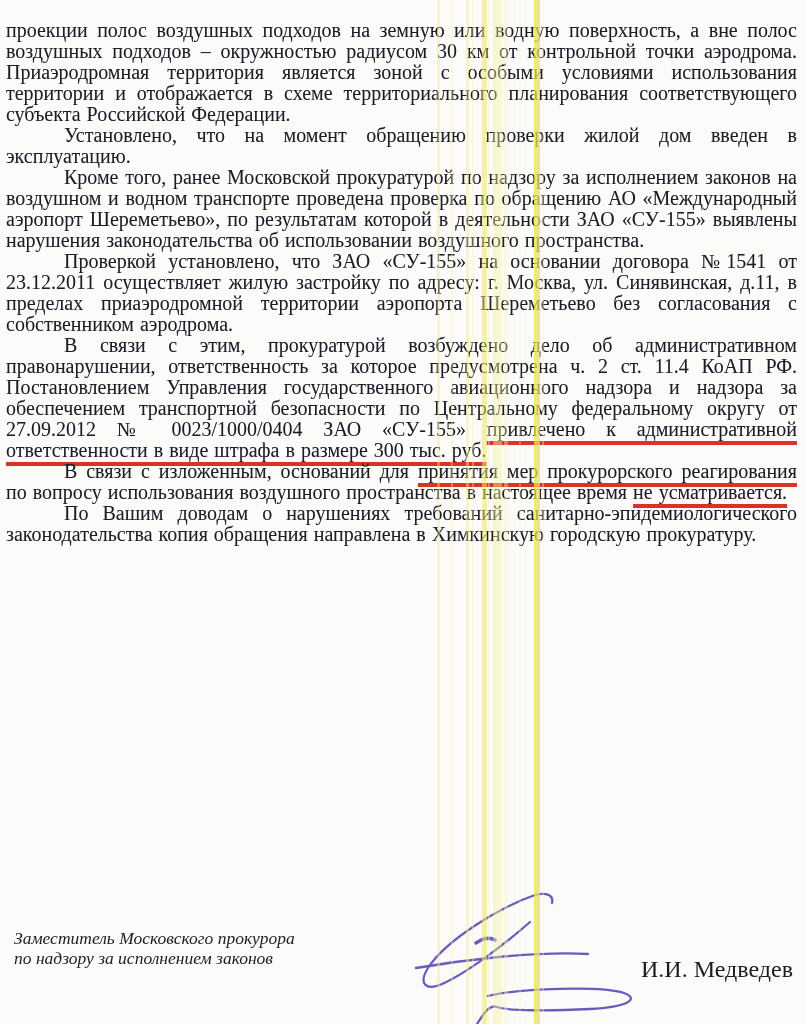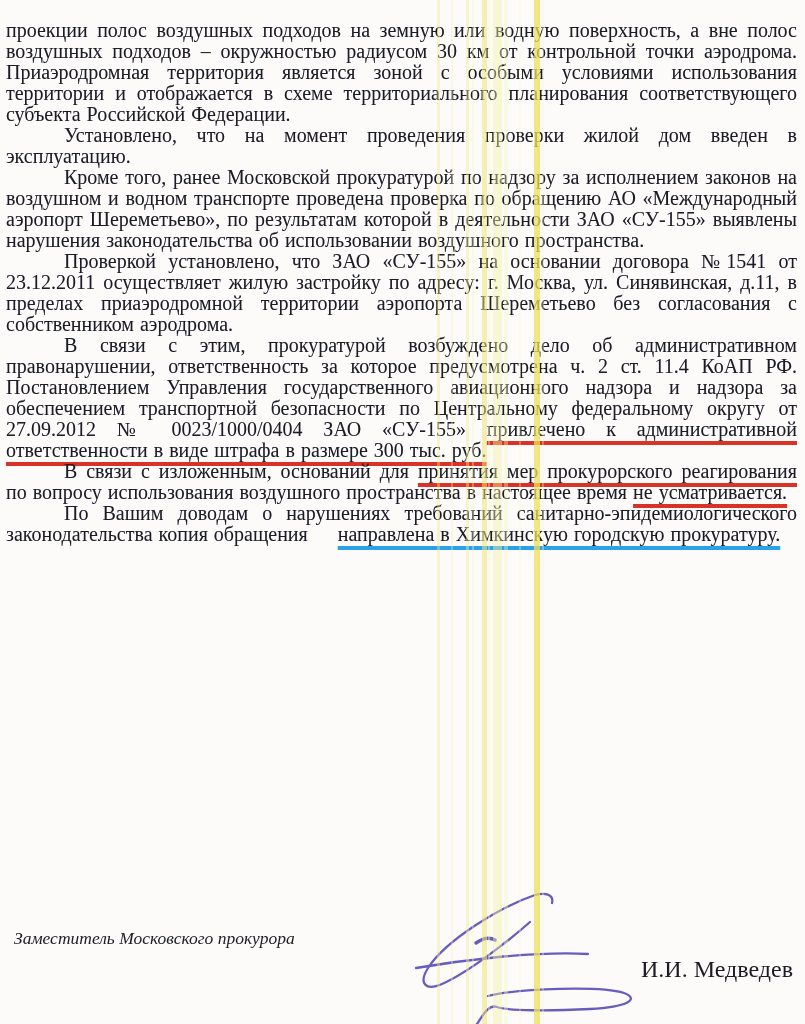--- a/index.html
+++ b/index.html
@@ -23,26 +23,24 @@
   .para{margin:0;text-align:justify;text-indent:58px;word-spacing:1px;}
   .para.no-indent{text-indent:0;}
   .u-red{
     text-decoration:underline;
     text-decoration-color:#d93226;
     text-decoration-thickness:3.5px;
     text-underline-offset:5px;
     text-decoration-skip-ink:none;
   }
   .u-blue{
-    text-decoration:underline;
     text-decoration-color:#2ba2e8;
     text-decoration-thickness:4px;
     text-underline-offset:5px;
     text-decoration-skip-ink:none;
-    margin-left:24px;
   }
   .sig-left{
     position:absolute;left:14px;top:928px;z-index:2;
     font-size:17.5px;line-height:20px;font-style:italic;
   }
   .sig-name{
     position:absolute;left:641px;top:956px;z-index:2;
     font-size:24px;
   }
   .signature-svg{position:absolute;left:402px;top:876px;z-index:3;}
@@ -62,36 +60,37 @@
     <div class="stripe" style="left:493px;width:9px;background:rgba(245,239,165,.45);"></div>
     <div class="stripe" style="left:504px;width:4px;background:rgba(249,245,195,.38);"></div>
     <div class="stripe" style="left:519px;width:2px;background:rgba(249,245,195,.30);"></div>
     <div class="stripe" style="left:534px;width:6px;background:rgba(236,224,90,.75);"></div>
     <div class="stripe" style="left:542px;width:2px;background:rgba(250,247,205,.35);"></div>
   </div>
 
   <div class="content">
     <p class="para no-indent"><span>проекции полос воздушных подходов на земную или водную поверхность, а вне полос воздушных подходов – окружностью радиусом 30 км от контрольной точки аэродрома. Приаэродромная территория является зоной с особыми условиями использования территории и отображается в схеме территориального планирования соответствующего субъекта Российской Федерации.</span></p>
 
-    <p class="para"><span>Установлено, что на момент проведения проверки жилой дом введен в эксплуатацию.</span></p>
+    <p class="para"><span>Установлено, что на момент обращению проверки жилой дом введен в эксплуатацию.</span></p>
 
     <p class="para"><span>Кроме того, ранее Московской прокуратурой по надзору за исполнением законов на воздушном и водном транспорте проведена проверка по обращению АО «Международный аэропорт Шереметьево», по результатам которой в деятельности ЗАО «СУ-155» выявлены нарушения законодательства об использовании воздушного пространства.</span></p>
 
     <p class="para"><span>Проверкой установлено, что ЗАО «СУ-155» на основании договора №1541 от 23.12.2011 осуществляет жилую застройку по адресу: г. Москва, ул. Синявинская, д.11, в пределах приаэродромной территории аэропорта Шереметьево без согласования с собственником аэродрома.</span></p>
 
     <p class="para"><span>В связи с этим, прокуратурой возбуждено дело об административном правонарушении, ответственность за которое предусмотрена ч. 2 ст. 11.4 КоАП РФ. Постановлением Управления государственного авиационного надзора и надзора за обеспечением транспортной безопасности по Центральному федеральному округу  от 27.09.2012 № 0023/1000/0404 ЗАО «СУ-155» </span><span class="u-red">привлечено к административной ответственности в виде штрафа в размере 300 тыс. руб.</span></p>
 
     <p class="para"><span>В связи с изложенным, оснований для </span><span class="u-red">принятия мер прокурорского реагирования</span><span> по вопросу использования воздушного пространства в настоящее время </span><span class="u-red">не усматривается.</span></p>
 
     <p class="para"><span>По Вашим доводам о нарушениях требований санитарно-эпидемиологического законодательства копия обращения </span><span class="u-blue">направлена в Химкинскую городскую прокуратуру.</span></p>
 
   </div>
 
   <div class="sig-left">
     <div>Заместитель Московского прокурора</div>
+    <div>по надзору за исполнением законов</div>
   </div>
 
   <svg class="signature-svg" width="250" height="148" viewBox="0 0 250 148" fill="none">
     <g stroke="#5b50bb" stroke-width="2.3" stroke-linecap="round" fill="none" opacity="0.92">
       <path d="M150 27 C152 19 144 16 133 19 C98 31 44 64 26 92 C16 108 24 115 40 108 C65 97 103 68 128 46"></path>
       <path d="M74 67 C81 62 88 61 93 64" stroke-width="3.5"></path>
       <path d="M14 92 C55 85 130 75 186 78"></path>
       <path d="M86 120 C118 112 200 110 222 117 C238 123 226 131 188 133 C148 135 106 135 95 131 C87 128 81 139 75 148"></path>
     </g>
   </svg>

